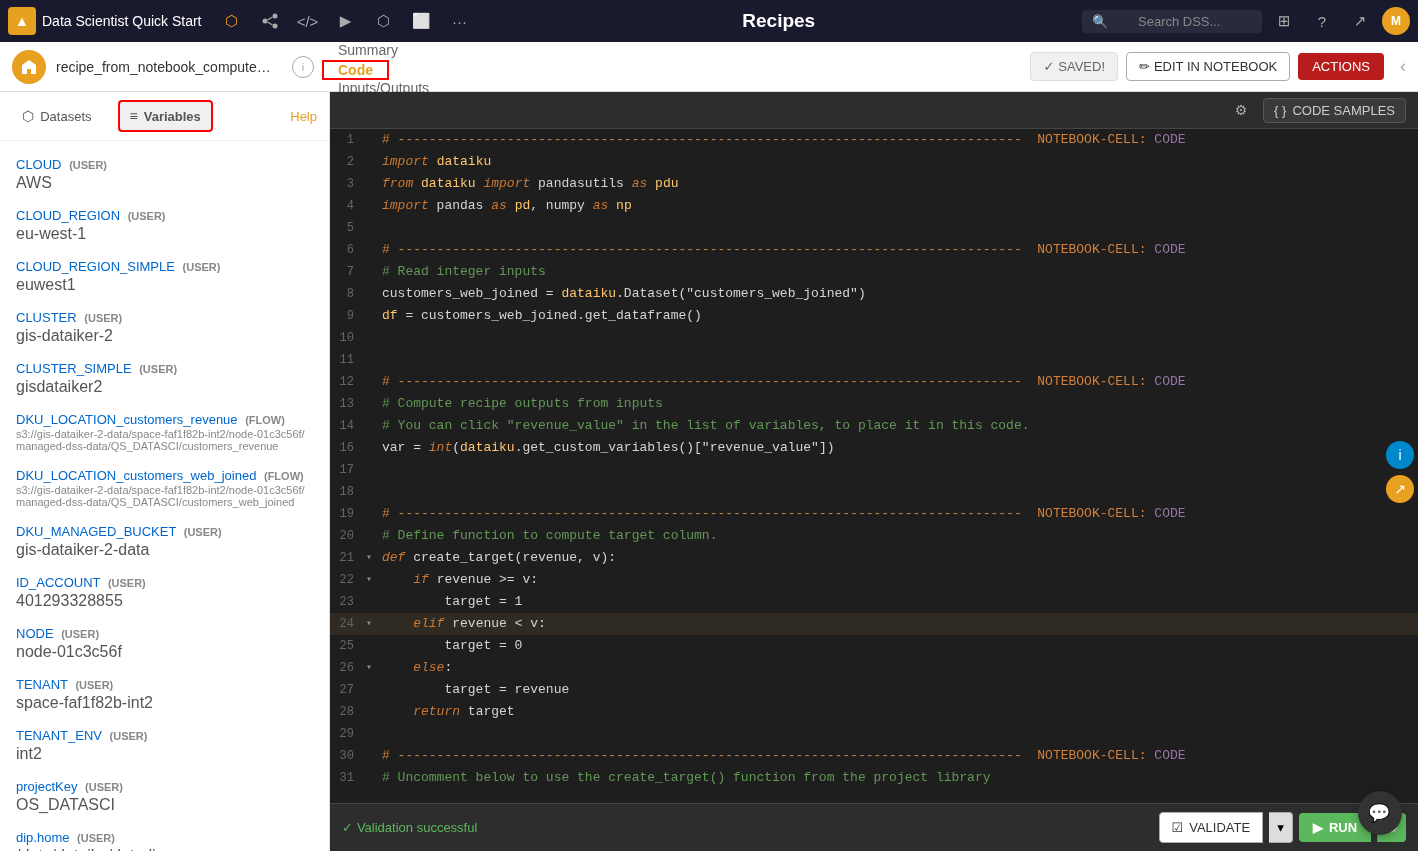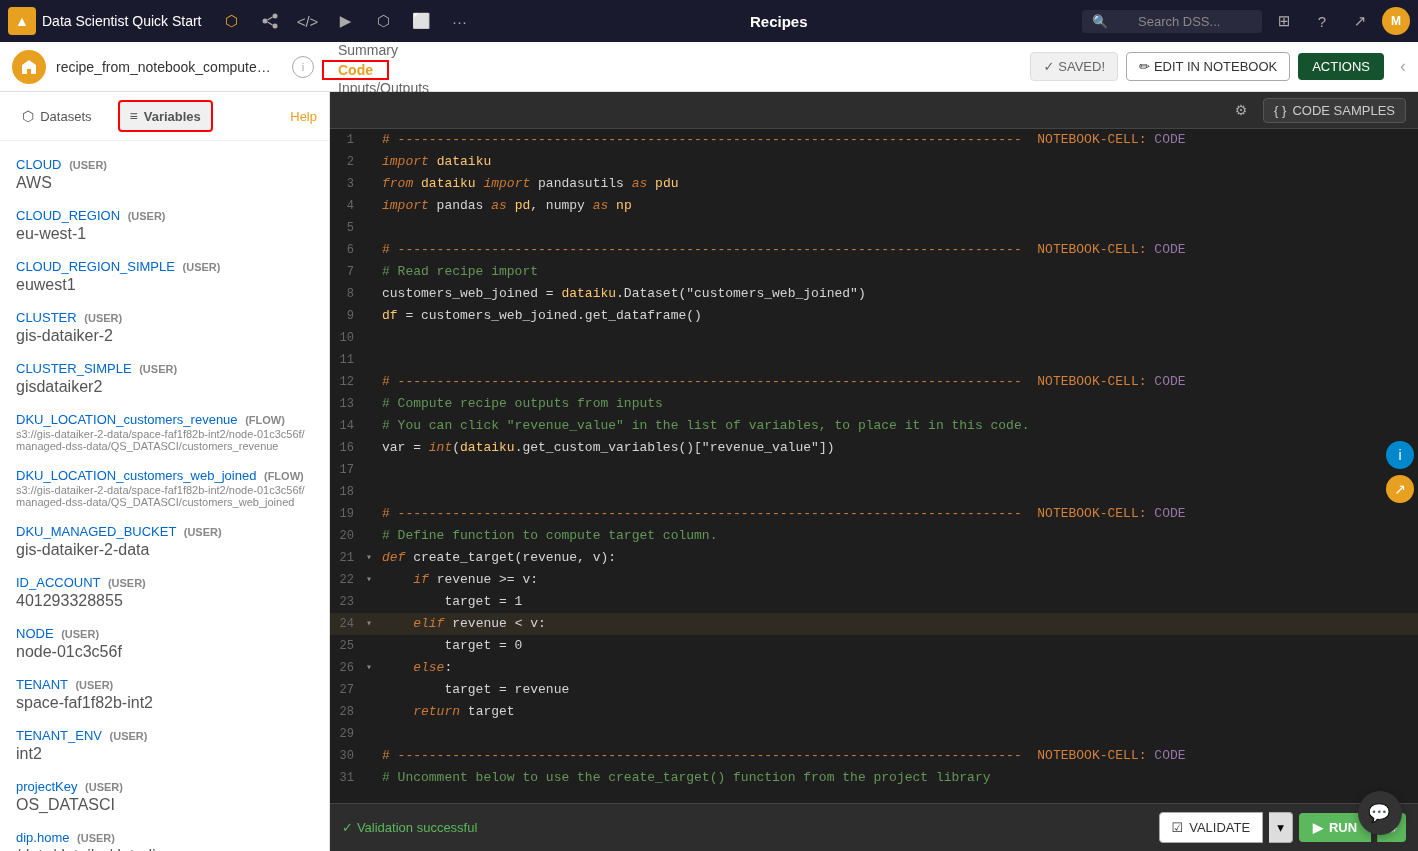--- a/index.html
+++ b/index.html
@@ -6,41 +6,41 @@
     body { font-family: -apple-system, BlinkMacSystemFont, 'Segoe UI', sans-serif; font-size: 13px; background: #f5f5f5; overflow: hidden; }
 
     
     .topbar {
       display: flex; align-items: center; background: #1a1a2e; height: 42px; padding: 0 8px; gap: 6px; color: #ccc;
     }
     .topbar-logo { width: 28px; height: 28px; background: #e8a020; border-radius: 4px; display: flex; align-items: center; justify-content: center; color: white; font-weight: bold; font-size: 14px; }
     .topbar-title { color: white; font-size: 14px; font-weight: 500; margin-right: 8px; }
     .topbar-icon { width: 32px; height: 32px; display: flex; align-items: center; justify-content: center; color: #aaa; border-radius: 4px; cursor: pointer; font-size: 15px; }
     .topbar-icon.active { color: #e8a020; }
-    .topbar-center { font-size: 15px; font-weight: 600; color: white; flex: 1; text-align: center; }
+    .topbar-center { font-size: 19px; font-weight: 600; color: white; flex: 1; text-align: center; }
     .topbar-search { display: flex; align-items: center; background: #2a2a3e; border-radius: 4px; padding: 4px 10px; gap: 6px; width: 180px; }
     .topbar-search input { background: none; border: none; outline: none; color: #ccc; font-size: 13px; width: 130px; text-align: center; }
     .topbar-search input::placeholder { color: #888; }
     .topbar-right { display: flex; align-items: center; gap: 6px; }
     .avatar { width: 28px; height: 28px; border-radius: 50%; background: #e8a020; display: flex; align-items: center; justify-content: center; color: white; font-weight: bold; font-size: 12px; }
 
     
     .tabbar {
       display: flex; align-items: center; background: white; border-bottom: 1px solid #ddd; height: 50px; padding: 0 12px; gap: 0;
     }
     .breadcrumb-logo { width: 34px; height: 34px; background: #e8a020; border-radius: 50%; display: flex; align-items: center; justify-content: center; color: white; font-size: 16px; margin-right: 10px; }
     .breadcrumb-title { font-size: 14px; color: #333; margin-right: 16px; font-weight: 400; max-width: 220px; overflow: hidden; text-overflow: ellipsis; white-space: nowrap; }
     .info-icon { width: 22px; height: 22px; border-radius: 50%; border: 1.5px solid #aaa; display: flex; align-items: center; justify-content: center; color: #aaa; font-size: 11px; margin-right: 8px; }
     .tabs { display: flex; align-items: flex-start; height: 100%; flex-direction: column; }
     .tab { padding: 0 16px; height: 100%; display: flex; align-items: center; cursor: pointer; color: #666; font-size: 14px; border-bottom: 2px solid transparent; }
     .tab.active { color: #e8a020; border-bottom: 2px solid #e8a020; font-weight: 500; }
     .tabbar-actions { margin-left: auto; display: flex; align-items: center; gap: 8px; }
     .btn-saved { background: #f0f0f0; border: 1px solid #ddd; border-radius: 4px; padding: 6px 12px; font-size: 13px; color: #666; cursor: pointer; display: flex; align-items: center; gap: 4px; }
     .btn-edit { background: white; border: 1px solid #aaa; border-radius: 4px; padding: 6px 12px; font-size: 13px; color: #333; cursor: pointer; display: flex; align-items: center; gap: 4px; }
-    .btn-actions { background: #14532d; border: none; border-radius: 4px; padding: 6px 14px; font-size: 13px; color: white; cursor: pointer; }
+    .btn-actions { background: #b91c1c; border: none; border-radius: 4px; padding: 6px 14px; font-size: 13px; color: white; cursor: pointer; }
     .back-arrow { margin-left: 8px; color: #aaa; cursor: pointer; font-size: 18px; }
 
     
     .main { display: flex; height: calc(851px - 42px - 50px); }
 
     
     .left-panel { width: 330px; background: white; border-right: 1px solid #e0e0e0; display: flex; flex-direction: column; overflow: hidden; }
     .left-panel-tabs { display: flex; align-items: center; padding: 8px 12px; border-bottom: 1px solid #eee; gap: 16px; }
     .panel-tab { display: flex; align-items: center; gap: 6px; padding: 6px 10px; border-radius: 4px; cursor: pointer; font-size: 13px; color: #555; }
     .panel-tab.active { background: #f0f0f0; font-weight: 600; }
@@ -275,21 +275,21 @@
             <div class="line-content"></div>
           </div>
           <div class="code-line">
             <div class="line-number">6</div>
             <div class="fold-arrow"></div>
             <div class="line-content"><span class="sep"># --------------------------------------------------------------------------------  NOTEBOOK-CELL:</span><span class="nb2"> CODE</span></div>
           </div>
           <div class="code-line">
             <div class="line-number">7</div>
             <div class="fold-arrow"></div>
-            <div class="line-content"><span class="cm"># Read recipe import</span></div>
+            <div class="line-content"><span class="cm"># Read integer inputs</span></div>
           </div>
           <div class="code-line">
             <div class="line-number">8</div>
             <div class="fold-arrow"></div>
             <div class="line-content">customers_web_joined = <span class="fn">dataiku</span>.Dataset("customers_web_joined")</div>
           </div>
           <div class="code-line">
             <div class="line-number">9</div>
             <div class="fold-arrow"></div>
             <div class="line-content"><span class="fn">df</span> = customers_web_joined.get_dataframe()</div>

